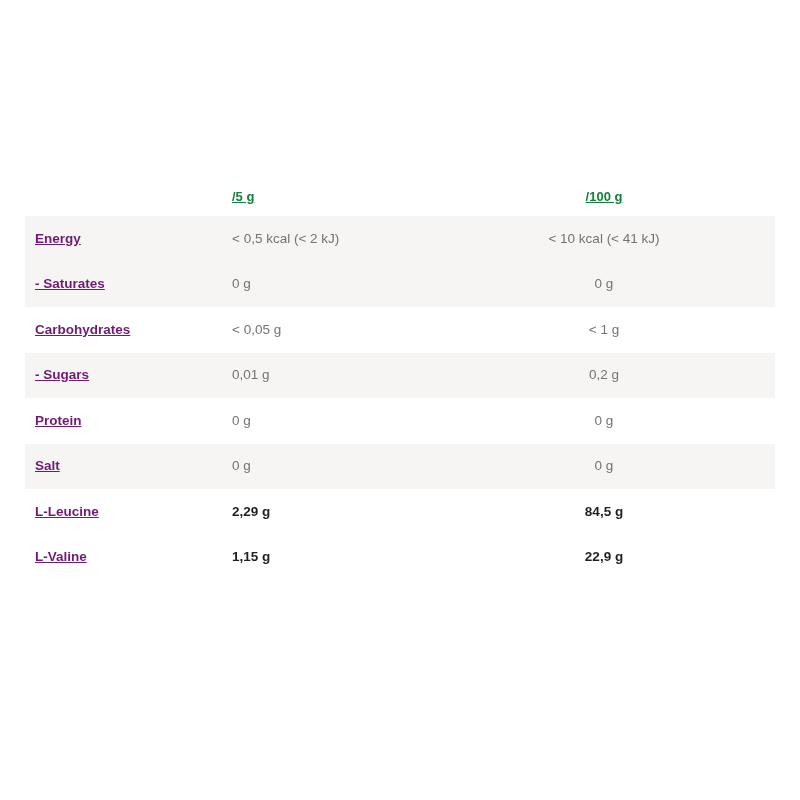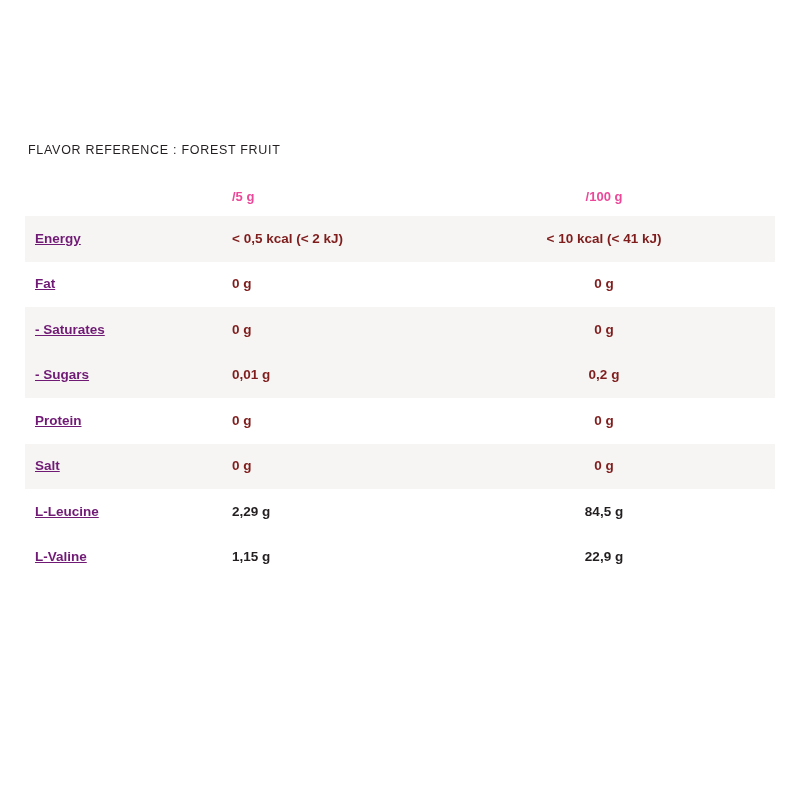--- a/index.html
+++ b/index.html
@@ -55,89 +55,85 @@
     text-align: left;
     vertical-align: middle;
     padding: 0;
     height: 45.5px;
     font-size: 13.5px;
     line-height: 1.2;
   }
   .nutri-table thead th {
     font-weight: bold;
     font-size: 13px;
-    color: #ec4899;
+    color: #15803d;
     height: 38px;
+    text-decoration: underline;
   }
   .nutri-table thead th.first { padding-left: 10px; }
   .nutri-table th.col-head-1,
   .nutri-table td.v1 { padding-left: 10px; }
   .nutri-table th.col-head-2,
   .nutri-table td.v2 { padding-left: 8px; text-align: center; }
 
   .nutri-table td.name {
     font-weight: bold;
     padding-left: 10px;
     color: #701a75;
     text-decoration: underline;
   }
   .nutri-table td.val {
-    font-weight: bold;
-    color: #7f1d1d;
+    font-weight: normal;
+    color: #737373;
   }
   .nutri-table tbody tr.shaded {
     background: #f6f5f3;
   }
   .nutri-table tbody tr.plain {
     background: #ffffff;
   }
   .nutri-table td.val.bold {
     font-weight: bold;
     color: #231f20;
   }
 </style>
 </head>
 <body>
 
 <div class="page">
 
-  <div class="flavor-line">
-    <span class="label">FLAVOR REFERENCE</span>
-    <span class="sep">:</span>
-    <span class="value">FOREST FRUIT</span>
-  </div>
 
   <table class="nutri-table">
     <colgroup>
       <col class="c-name">
       <col class="c-v1">
       <col class="c-v2">
     </colgroup>
     <thead>
       <tr>
         <th class="first"></th>
         <th class="col-head-1">/5 g</th>
         <th class="col-head-2">/100 g</th>
       </tr>
     </thead>
     <tbody id="tbody">
         <tr class="shaded">
           <td class="name">Energy</td>
           <td class="val v1">&lt; 0,5 kcal (&lt; 2 kJ)</td>
           <td class="val v2">&lt; 10 kcal (&lt; 41 kJ)</td>
         </tr>
-        <tr class="plain">
-          <td class="name">Fat</td>
-          <td class="val v1">0 g</td>
-          <td class="val v2">0 g</td>
-        </tr>
         <tr class="shaded">
           <td class="name">- Saturates</td>
           <td class="val v1">0 g</td>
           <td class="val v2">0 g</td>
+        </tr>
+        <tr class="plain">
+          <td class="name">Carbohydrates</td>
+          <td class="val v1">&lt; 0,05 g</td>
+          <td class="val v2">&lt; 1 g</td>
         </tr>
         <tr class="shaded">
           <td class="name">- Sugars</td>
           <td class="val v1">0,01 g</td>
           <td class="val v2">0,2 g</td>
         </tr>
         <tr class="plain">
           <td class="name">Protein</td>
           <td class="val v1">0 g</td>
           <td class="val v2">0 g</td>

